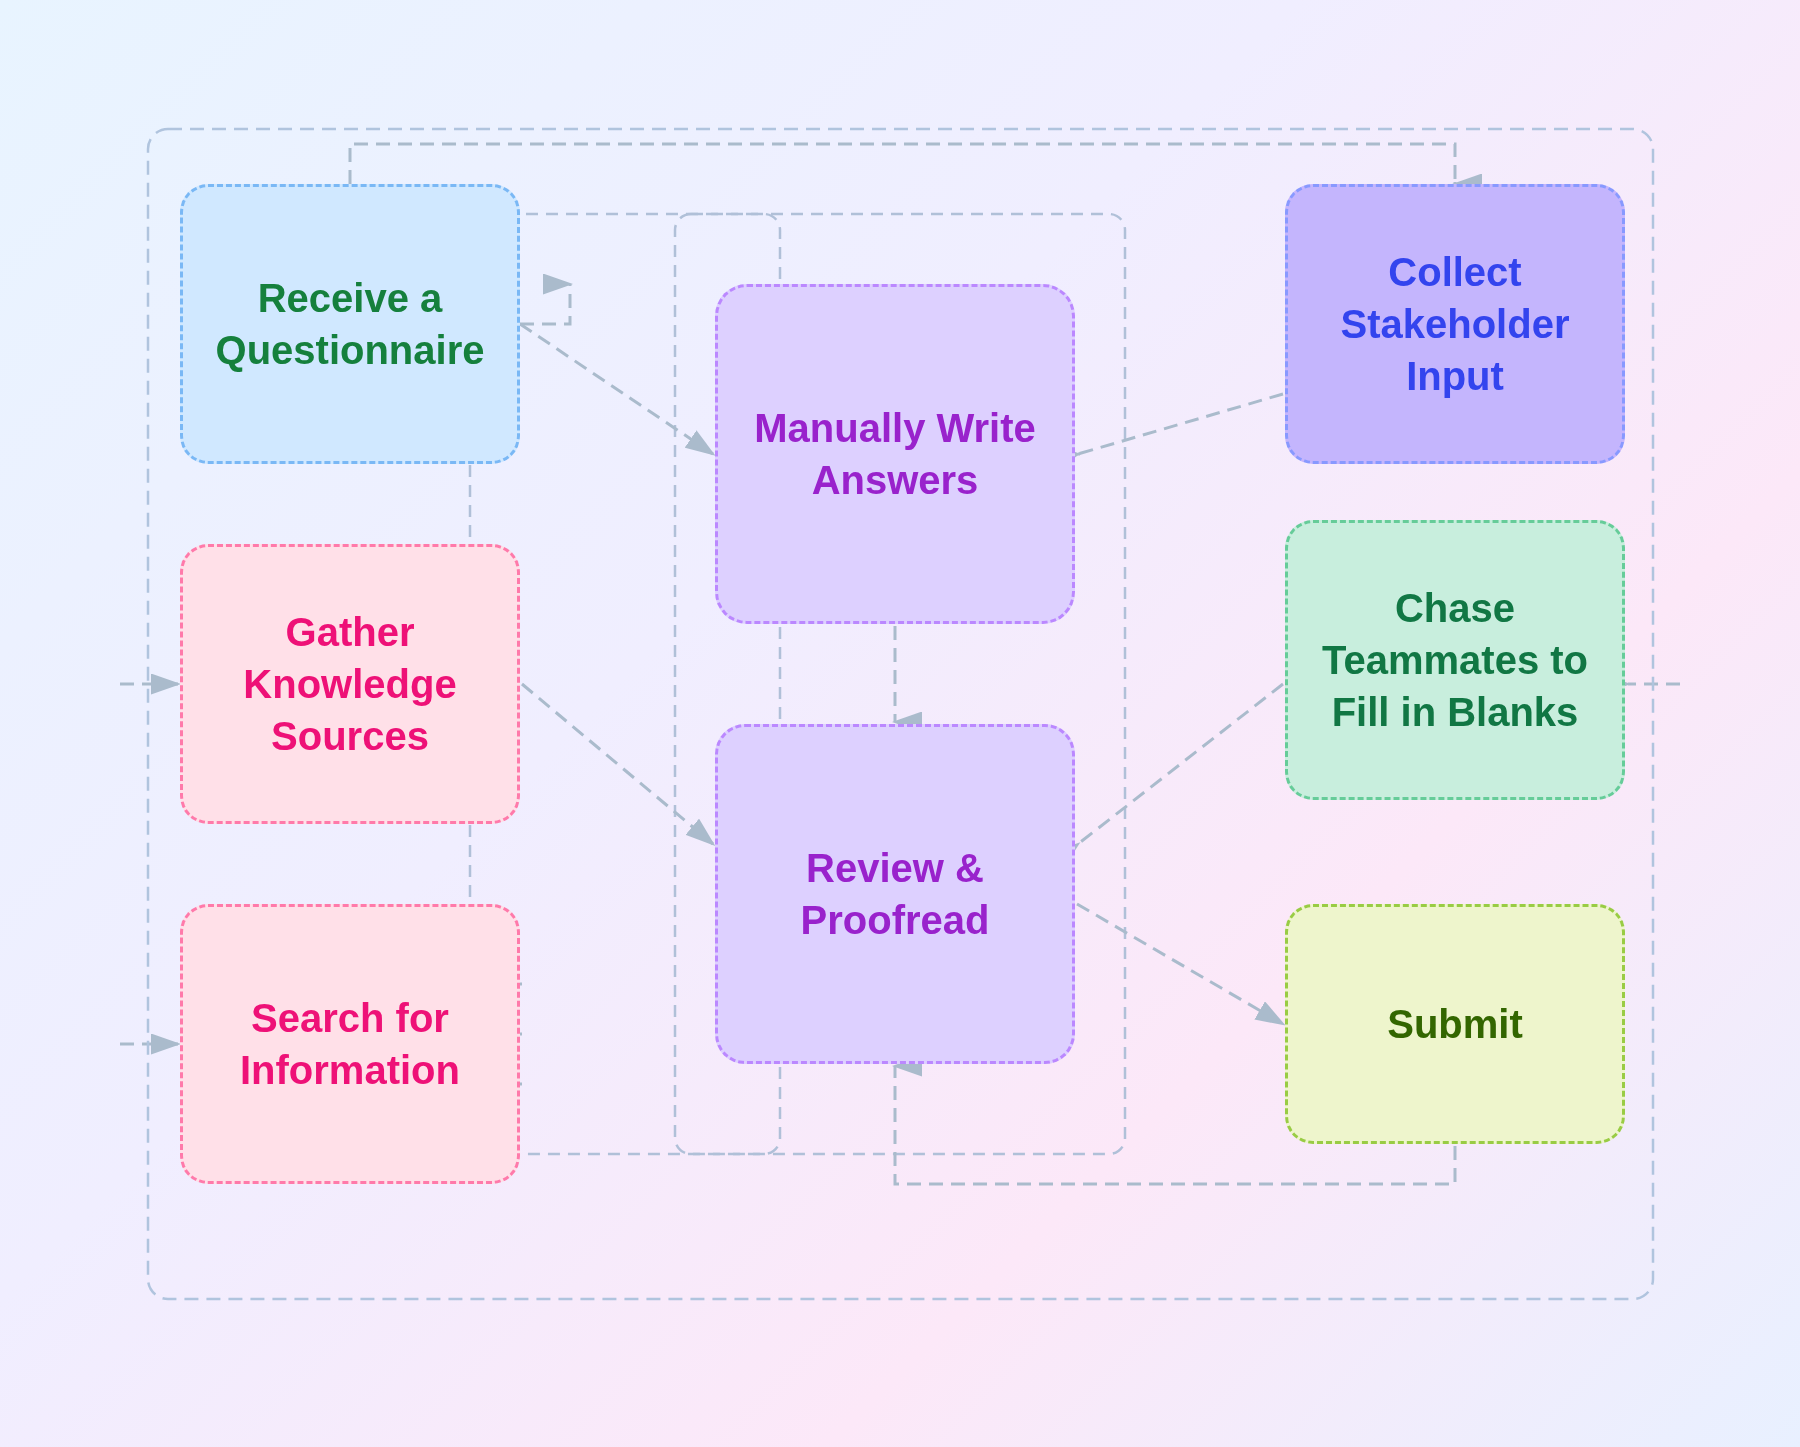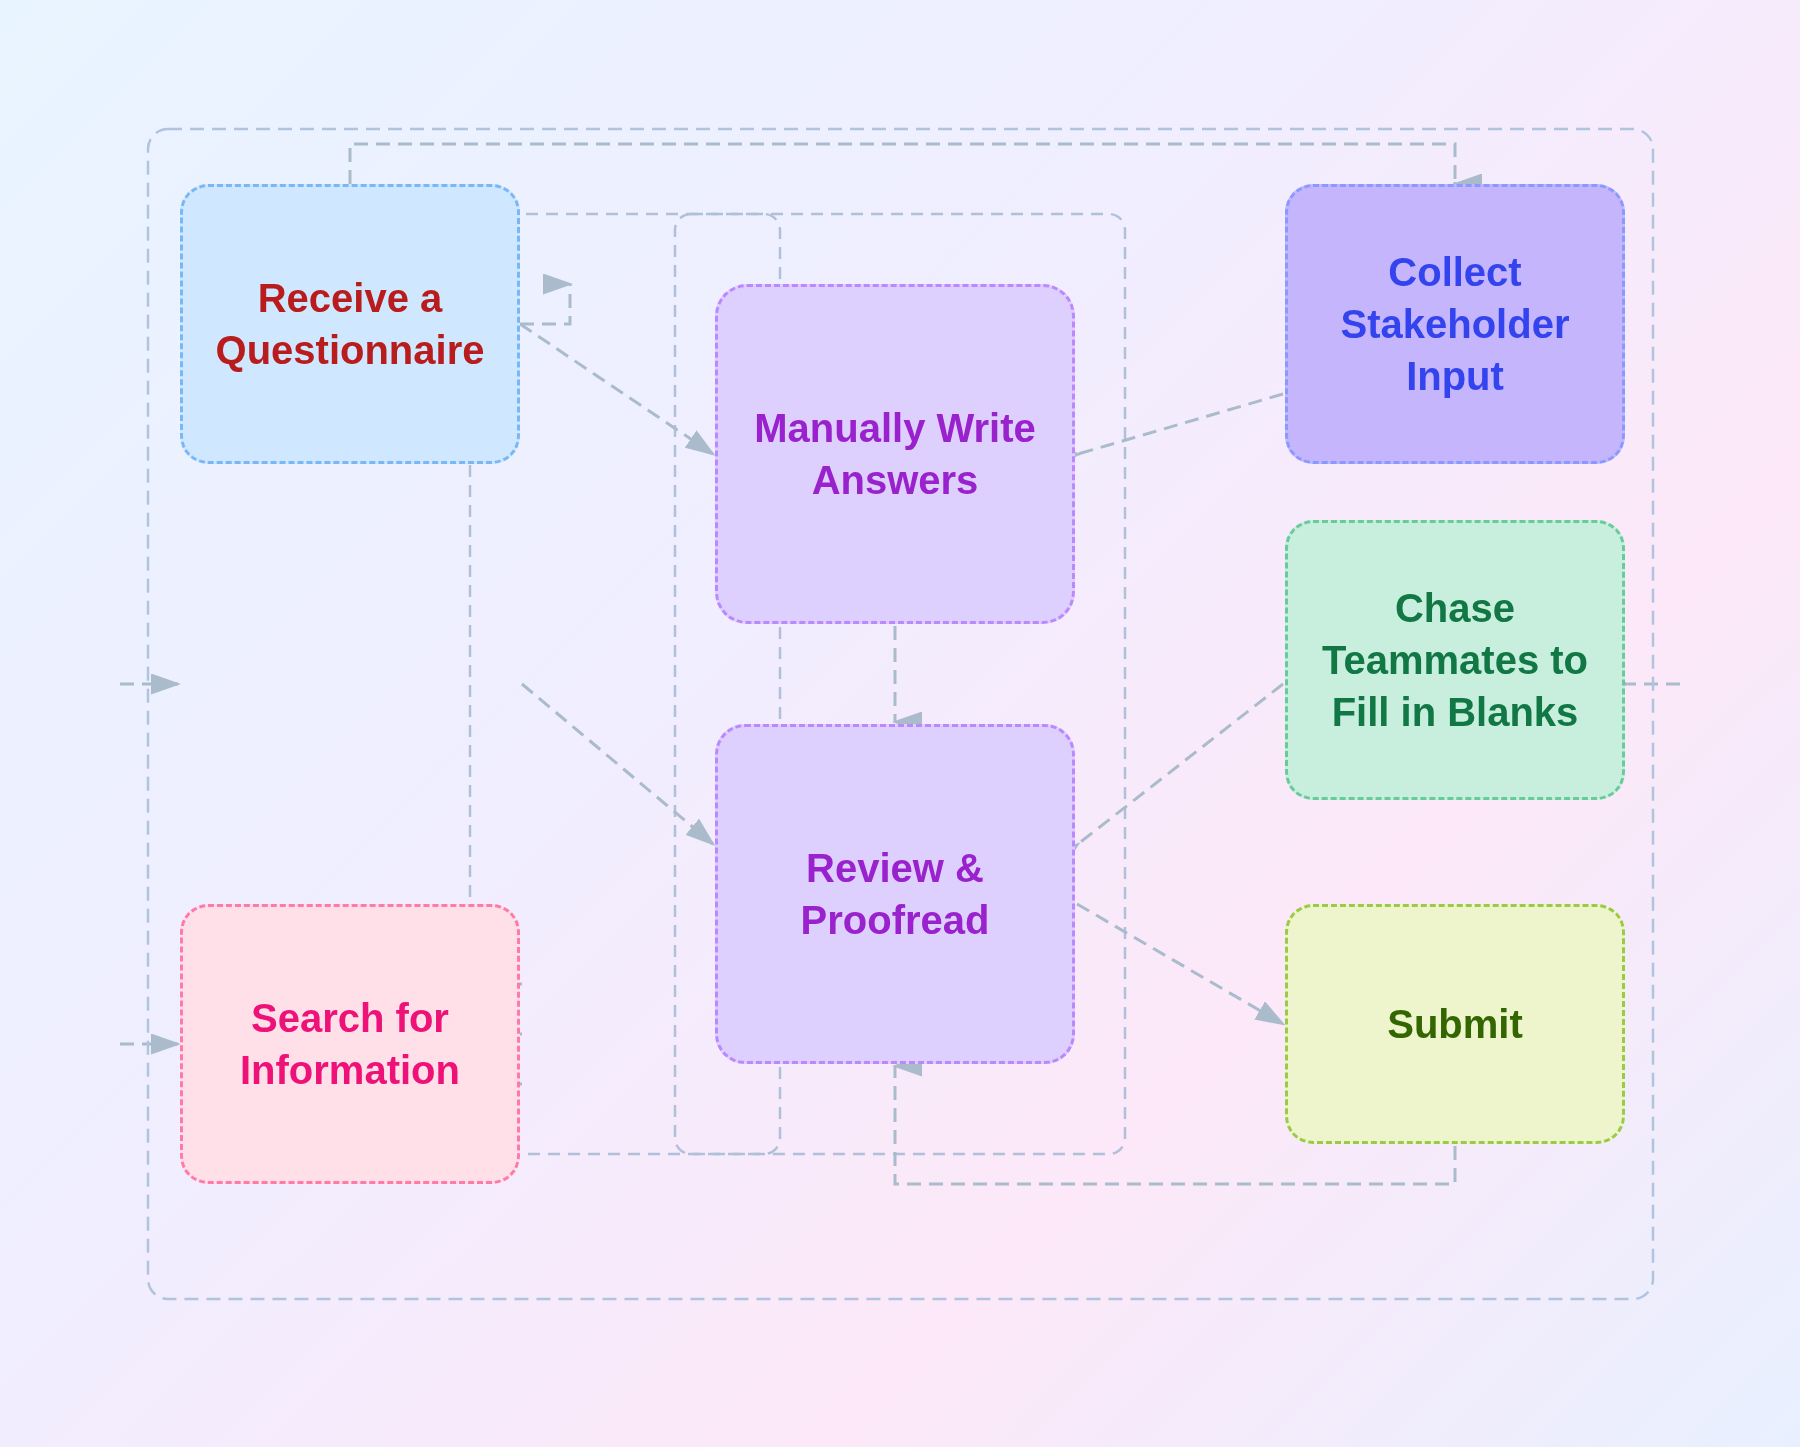--- a/index.html
+++ b/index.html
@@ -34,21 +34,21 @@
       font-size: 40px;
       line-height: 1.3;
       padding: 30px 24px;
     }
 
     .node-receive {
       width: 340px; height: 280px;
       left: 60px; top: 100px;
       background: #d0e8ff;
       border: 3px dashed #7ab8f5;
-      color: #b91c1c;
+      color: #15803d;
     }
 
     .node-gather {
       width: 340px; height: 280px;
       left: 60px; top: 460px;
       background: #ffe0e8;
       border: 3px dashed #ff7aaa;
       color: #ee1177;
     }
 
@@ -176,20 +176,23 @@
     <path class="arrow-line" d="M 957 820 L 1163 940" marker-end="url(#arrow-right)"></path>
 
     <path class="arrow-line" d="M 1335 1062 L 1335 1100 L 775 1100 L 775 982" marker-end="url(#arrow-up)"></path>
 
   </svg>
 
   <div class="node node-receive">
     <span>Receive a Questionnaire</span>
   </div>
 
+  <div class="node node-gather">
+    <span>Gather Knowledge Sources</span>
+  </div>
 
   <div class="node node-write">
     <span>Manually Write Answers</span>
   </div>
 
   <div class="node node-search">
     <span>Search for Information</span>
   </div>
 
   <div class="node node-review">

